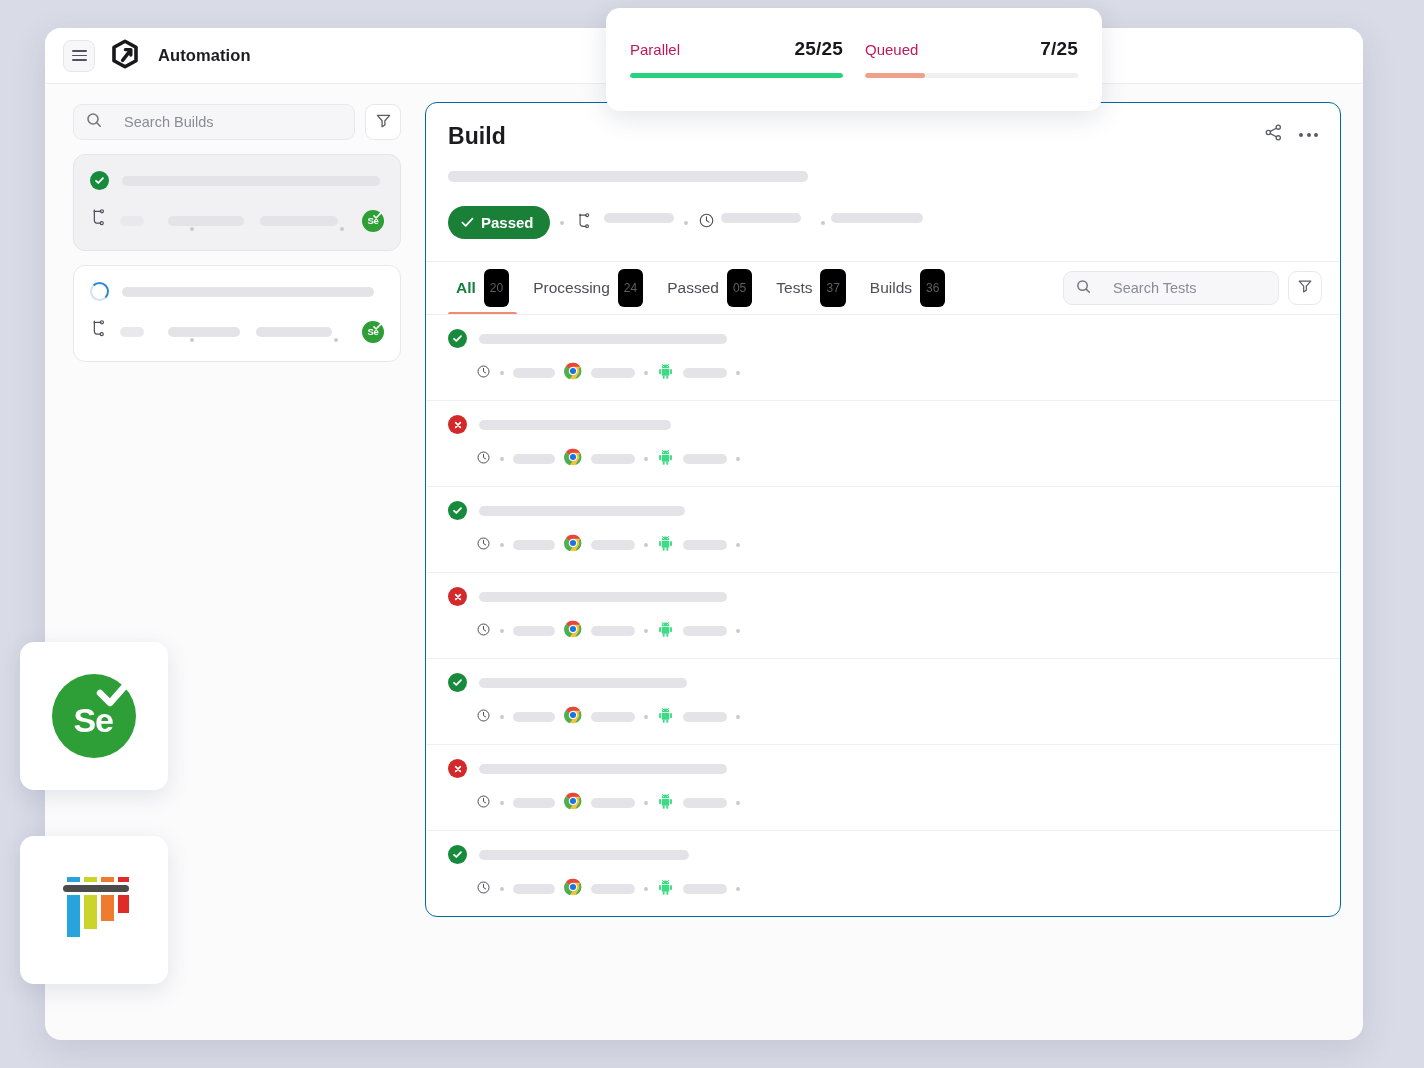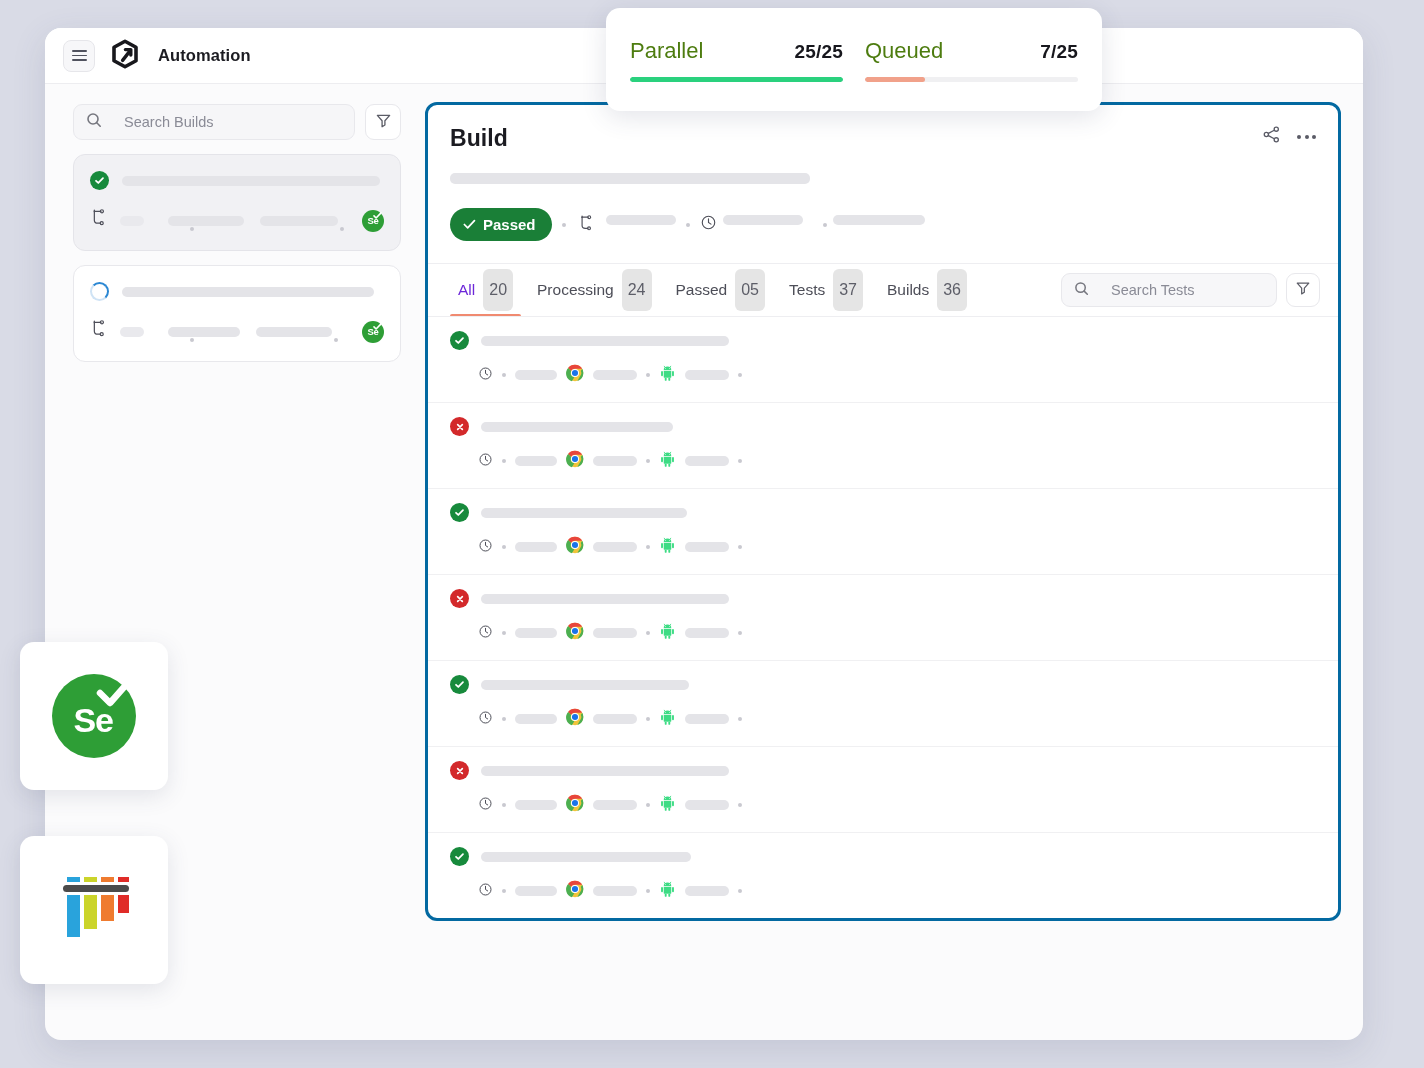--- a/index.html
+++ b/index.html
@@ -118,29 +118,29 @@
     width: 496px; height: 103px;
     background: #fff;
     border-radius: 14px;
     box-shadow: 0 6px 26px rgba(60,66,100,.14);
     display: flex;
     padding: 30px 24px 0 24px;
     gap: 22px;
   }
   .stat { flex: 1; }
   .stat-head { display:flex; justify-content: space-between; align-items: baseline; }
-  .stat-label { font-size: 22px; color: #4d7c0f; }
+  .stat-label { font-size: 15px; color: #be185d; }
   .stat-value { font-size: 19px; font-weight: 700; color: #17171d; letter-spacing: .2px; }
   .stat-track { margin-top: 13px; height: 4.5px; border-radius: 4px; background: #f0f0f2; overflow:hidden; }
   .stat-fill { height: 100%; border-radius: 4px; }
 
   
   .detail-panel {
     background: #fff;
-    border: 3px solid #0369a1;
+    border: 1px solid #0369a1;
     border-radius: 12px;
     overflow: hidden;
   }
   .detail-head { padding: 20px 24px 22px 22px; border-bottom: 1px solid #eeeef1; position: relative; }
   .detail-title { font-size: 23px; font-weight: 600; color: #1b1b21; letter-spacing: .1px; }
   .detail-actions { position: absolute; right: 22px; top: 20px; display:flex; gap: 16px; align-items:center; }
   .dots { display:flex; gap: 3.5px; align-items:center; cursor:pointer; }
   .dots i { width: 4px; height: 4px; border-radius:50%; background:#5a5b66; display:block; }
 
   .pass-pill {
@@ -161,24 +161,24 @@
     position: relative;
   }
   .tab {
     display:flex; align-items:center; gap:8px;
     height: 100%;
     padding: 0 12px;
     cursor: pointer;
     position: relative;
   }
   .tab-label { font-size: 15.5px; color: #4d4e58; }
-  .tab.active .tab-label { color: #6d28d9; font-weight: 400; }
+  .tab.active .tab-label { color: #15803d; font-weight: 700; }
   .tab-count {
-    font-size: 16px; color: #5d5e68;
-    background: #e5e5e5; border-radius: 6px;
+    font-size: 12px; color: #5d5e68;
+    background: #000000; border-radius: 6px;
     padding: 13px 6px; line-height: 1;
   }
   .tab.active::after {
     content:''; position:absolute; left: 4px; right: 4px; bottom: 0;
     height: 2.5px; background: #f08a70; border-radius: 2px 2px 0 0;
   }
   .tabs-right { margin-left: auto; display:flex; gap: 9px; align-items:center;justify-content:space-between; }
   .search-box.small { width: 216px; height: 34px; background:#f7f7f9; }
   .icon-btn.small { width: 34px; height: 34px; }
 

